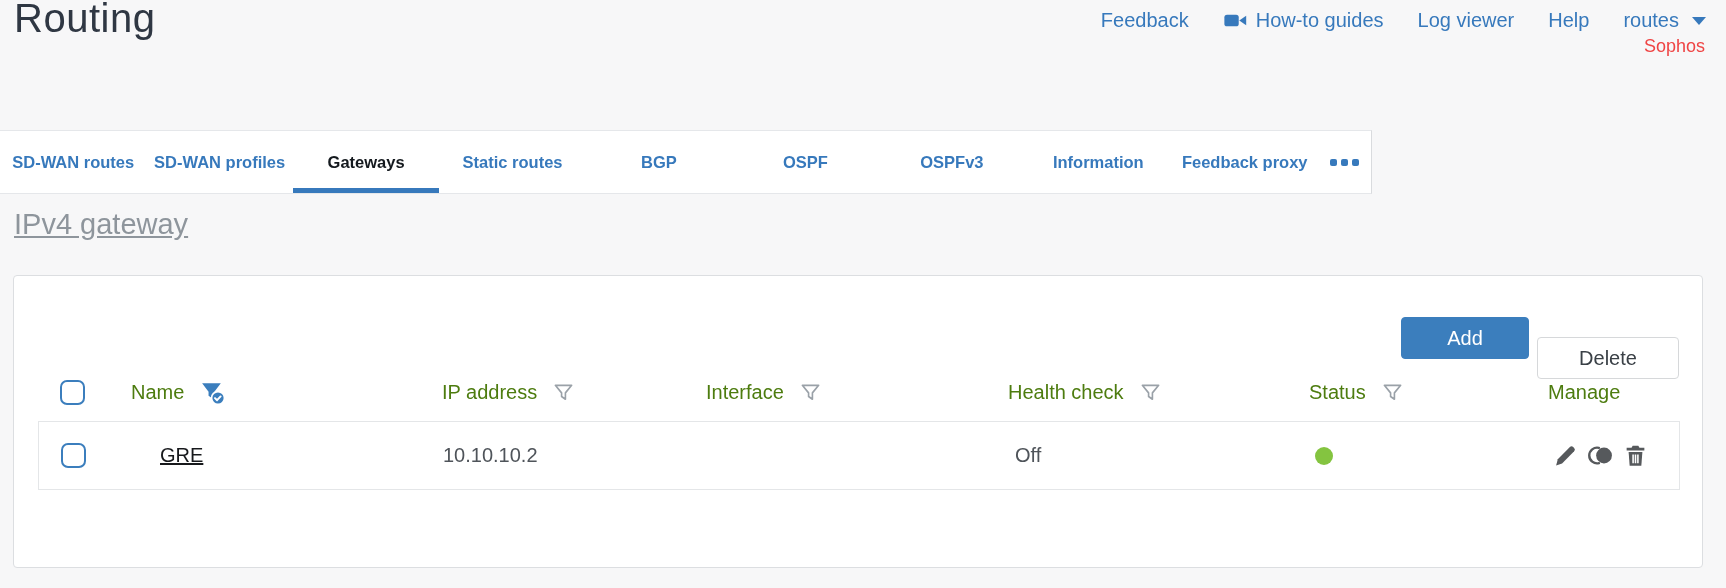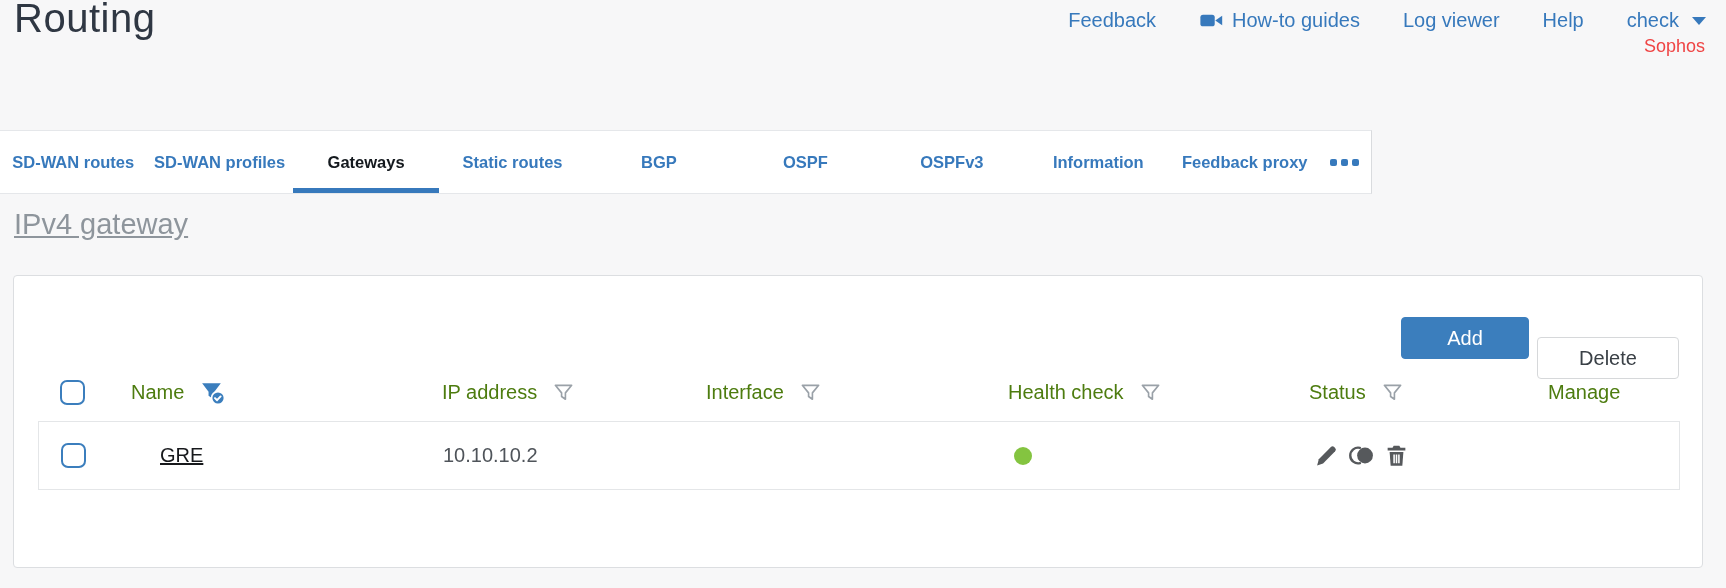--- a/index.html
+++ b/index.html
@@ -2,21 +2,21 @@
 <html><head>
 <meta charset="utf-8">
 <style>
   * { box-sizing: border-box; }
   html, body { margin: 0; padding: 0; }
   body { width: 1726px; height: 588px; font-family: "Liberation Sans", sans-serif; }
   .page { position: relative; width: 1726px; height: 588px; background: #f7f7f8; overflow: hidden; }
 
   
   .page-title { position: absolute; left: 14px; top: -4px; font-size: 40px; font-weight: 400; color: #2f3743; letter-spacing: .5px; }
-  .top-nav { position: absolute; top: 9px; right: 20px; display: flex; align-items: center; gap: 43px; font-size: 20px; color: #3779bc; }
+  .top-nav { position: absolute; top: 9px; right: 20px; display: flex; align-items: center; gap: 34px; font-size: 20px; color: #3779bc; }
   .top-nav .nav-link { cursor: pointer; display: flex; align-items: center; gap: 9px; white-space: nowrap; }
   .caret-down { width: 0; height: 0; border-left: 7px solid transparent; border-right: 7px solid transparent; border-top: 8px solid #3779bc; margin-left: 4px; }
   .org-name { position: absolute; top: 36px; right: 21px; font-size: 18px; color: #ef4444; }
 
   
   .tab-bar { position: absolute; top: 130px; left: 0; width: 1372px; height: 64px; background: #fff;
              border-top: 1px solid #e5e7ea; border-bottom: 1px solid #e5e7ea; border-right: 1px solid #d9dbde;
              display: flex; align-items: stretch; }
   .tab { width: 182px; display: flex; align-items: center; justify-content: center; font-size: 16.5px; font-weight: 700;
          color: #3779bc; position: relative; cursor: pointer; white-space: nowrap; }
@@ -71,21 +71,21 @@
       </span>
       <span>How-to guides</span>
     </span>
     <span class="nav-link">
       <span>Log viewer</span>
     </span>
     <span class="nav-link">
       <span>Help</span>
     </span>
     <span class="nav-link">
-      <span>check</span>
+      <span>routes</span>
       <span class="caret-down"></span>
     </span>
   </div>
   <div class="org-name">Sophos</div>
 
   <div class="tab-bar">
     <div class="tab">SD-WAN routes</div>
     <div class="tab">SD-WAN profiles</div>
     <div class="tab active">Gateways</div>
     <div class="tab">Static routes</div>
@@ -163,20 +163,21 @@
 
     <div class="trow grid">
       <div class="cell-check">
         <div class="checkbox"></div>
       </div>
       <div>
         <span class="name-link">GRE</span>
       </div>
       <div>10.10.10.2</div>
       <div></div>
+      <div class="cell-health">Off</div>
       <div>
         <div class="status-dot"></div>
       </div>
       <div class="manage-cell">
         <span class="action">
           <svg width="25" height="25" viewBox="0 0 24 24">
             <path d="M3 21.5 l1.6-6 L16.2 3.9 a2.3 2.3 0 0 1 3.2 0 l0.9 0.9 a2.3 2.3 0 0 1 0 3.2 L8.7 19.6 Z" fill="#56595c"></path>
           </svg>
         </span>
         <span class="action">

